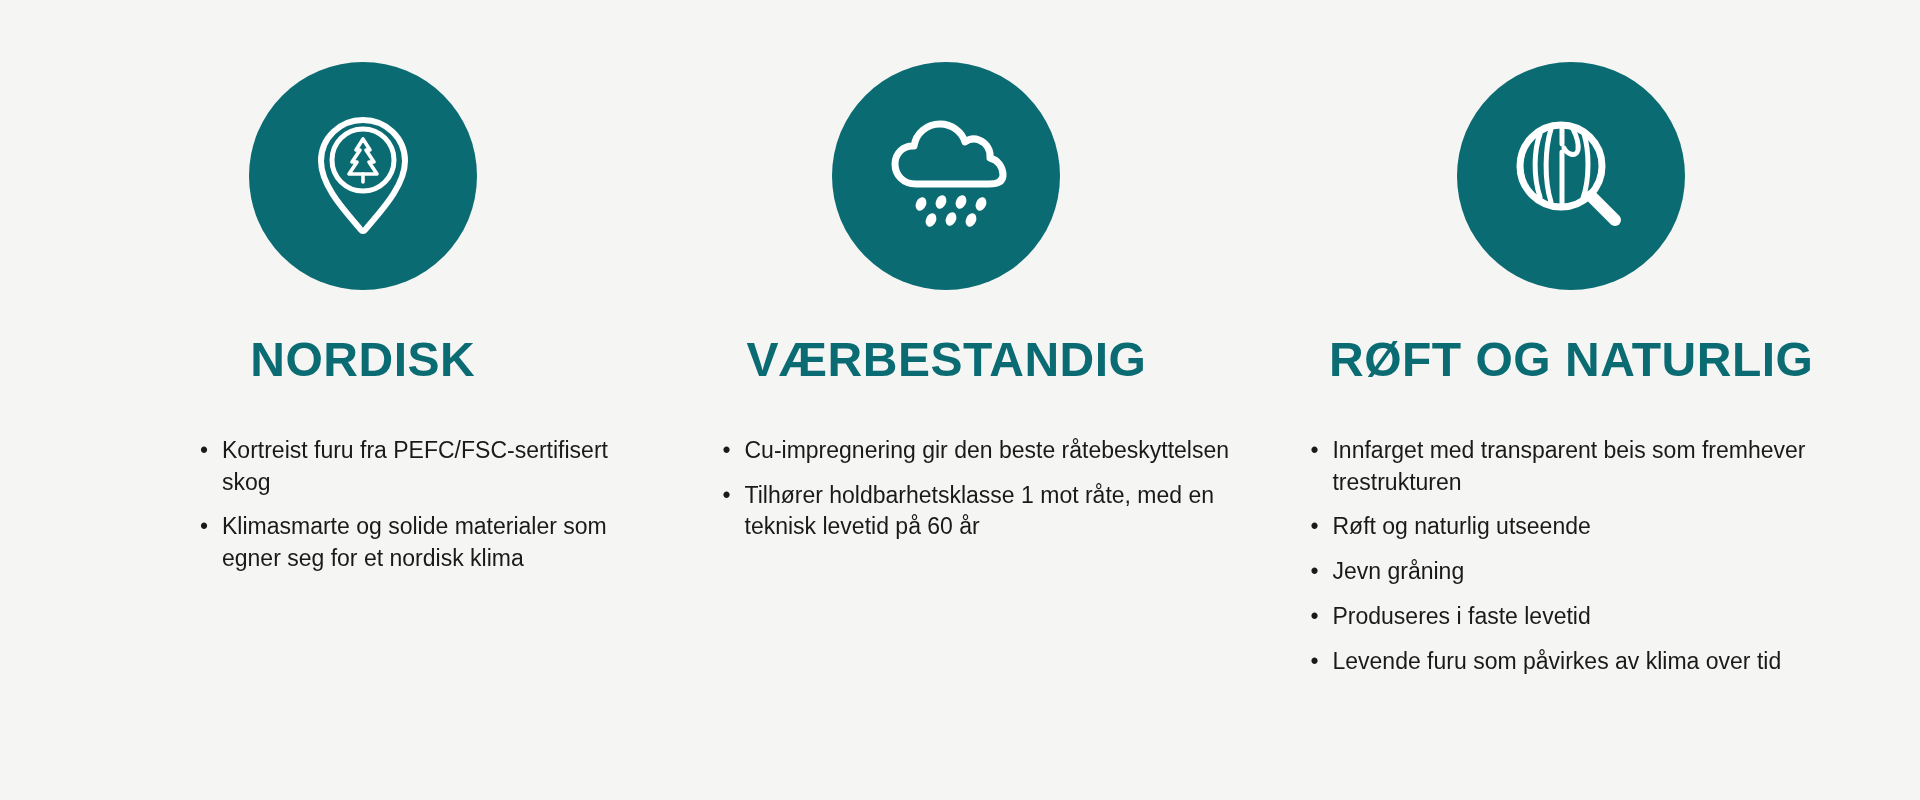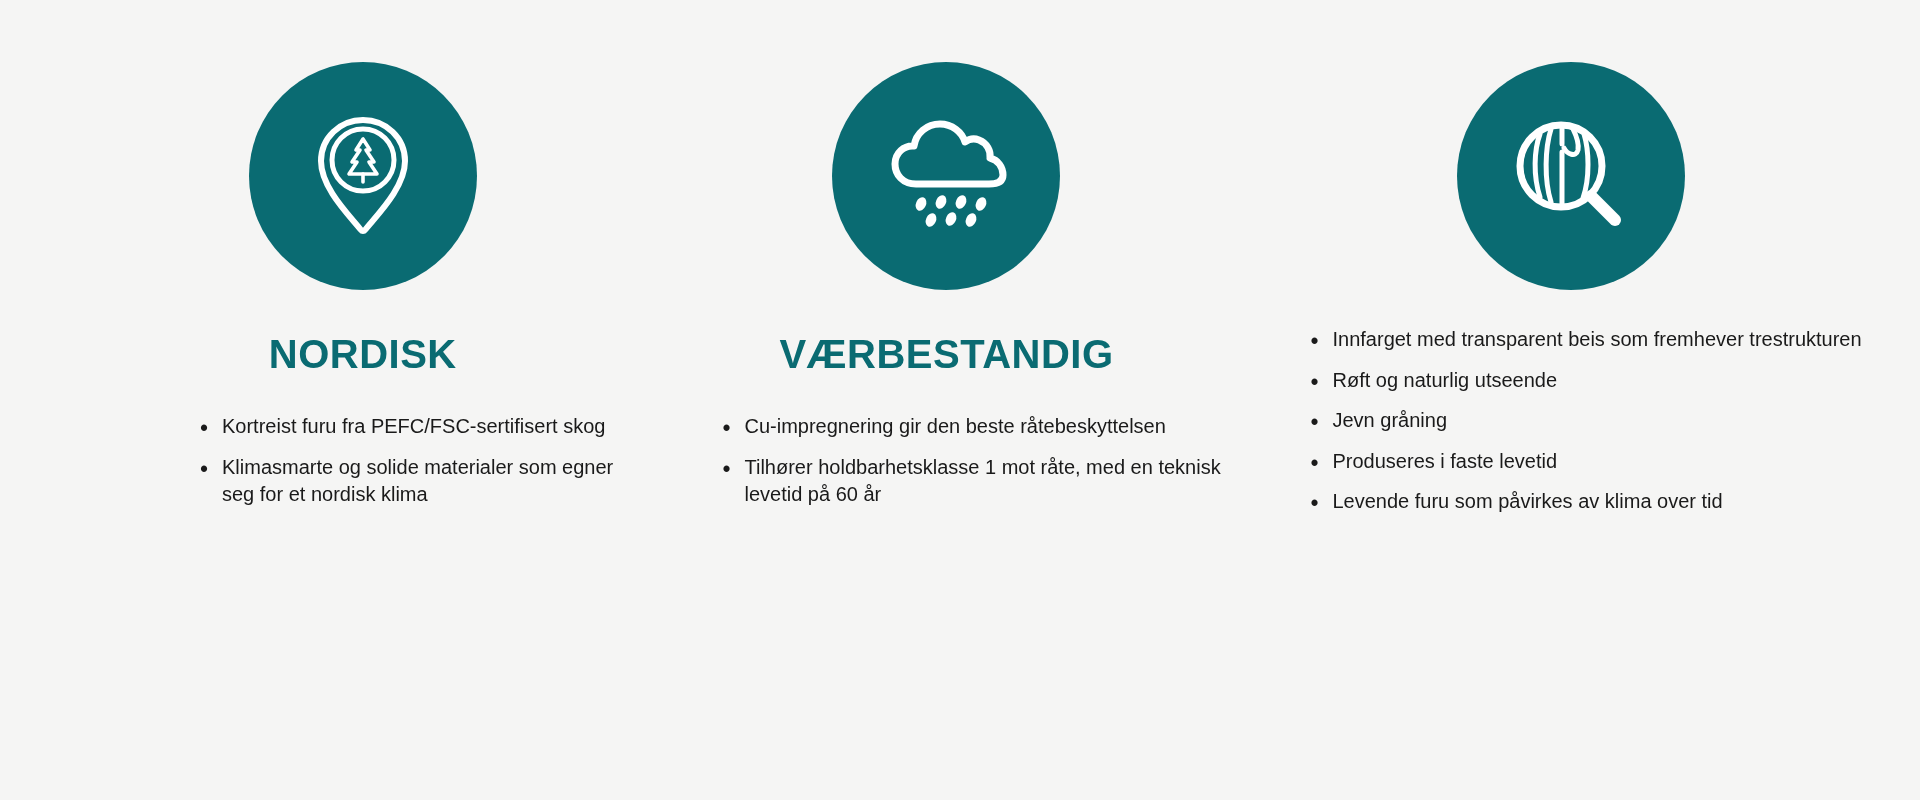--- a/index.html
+++ b/index.html
@@ -58,41 +58,41 @@
     align-items: center;
     justify-content: center;
   }
   .badge svg { display: block; }
 
   .heading {
     width: 100%;
     text-align: center;
     color: #0a6b72;
     font-weight: bold;
-    font-size: 40px;
+    font-size: 48px;
     letter-spacing: 0.5px;
     margin-top: 42px;
-    margin-bottom: 0;
+    margin-bottom: 12px;
     font-family: "Liberation Sans", sans-serif;
   }
 
   ul.bullets {
     list-style: none;
     margin: 0;
     padding: 0;
     margin-top: 36px;
   }
   .col.c1 ul.bullets { padding-left: 105px; }
   .col.c2 ul.bullets { padding-left: 92px; }
   .col.c3 ul.bullets { padding-left: 48px; }
 
   ul.bullets li {
     position: relative;
     padding-left: 22px;
-    font-size: 20px;
+    font-size: 23px;
     line-height: 1.38;
     color: #1a1a1a;
     margin-bottom: 13px;
     max-width: 560px;
     font-family: "Liberation Sans", sans-serif;
   }
   ul.bullets li::before {
     content: "•";
     position: absolute;
     left: 0;
@@ -168,20 +168,21 @@
                 <path d="M53 14 L53 30"></path>
                 <path d="M53 38 L53 90"></path>
                 <path d="M64 15 C69 25 70 30 69 36 C67 44 58 40 55 34"></path>
                 <path d="M75 20 C80 36 81 64 74 84"></path>
               </g>
               <path d="M82 82 L106 106" stroke="#ffffff" stroke-width="12" stroke-linecap="round" fill="none"></path>
             </svg>
           </span>
         </div>
       </div>
+      <div class="heading">RØFT OG NATURLIG</div>
       <ul class="bullets">
         <li>Innfarget med transparent beis som fremhever trestrukturen</li>
         <li>Røft og naturlig utseende</li>
         <li>Jevn gråning</li>
         <li>Produseres i faste levetid</li>
         <li>Levende furu som påvirkes av klima over tid</li>
       </ul>
     </div>
 
   </div>

